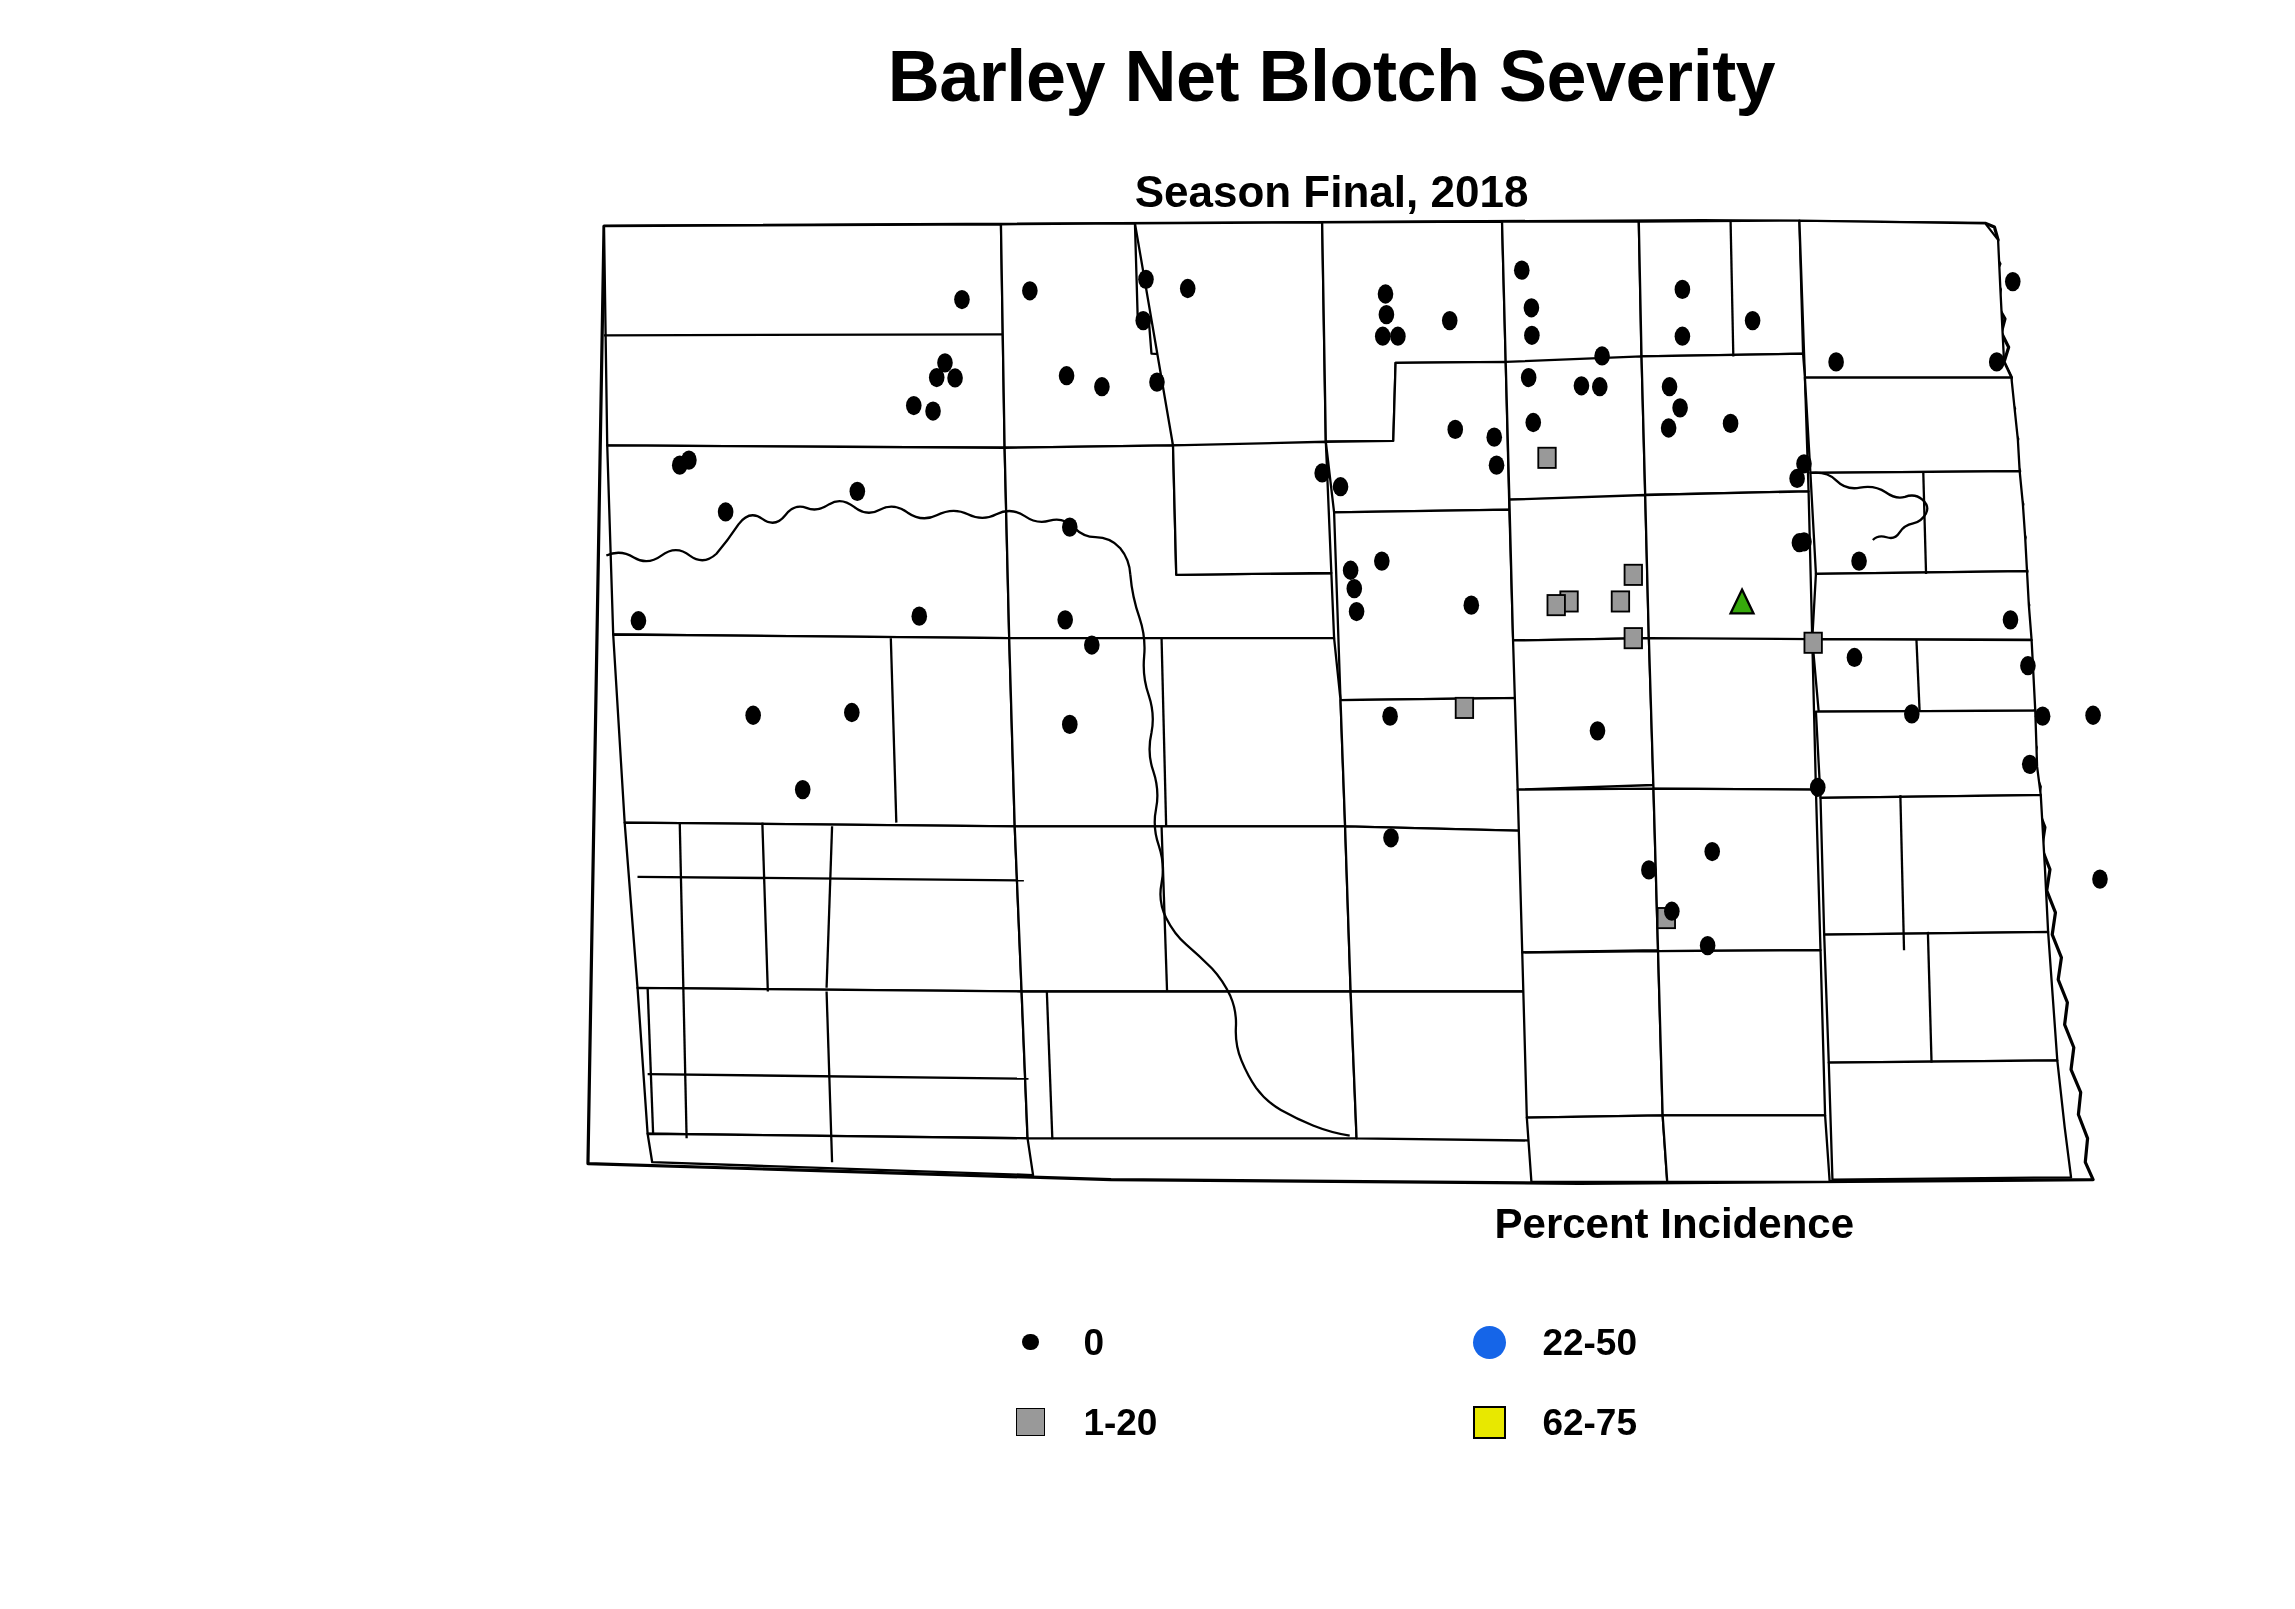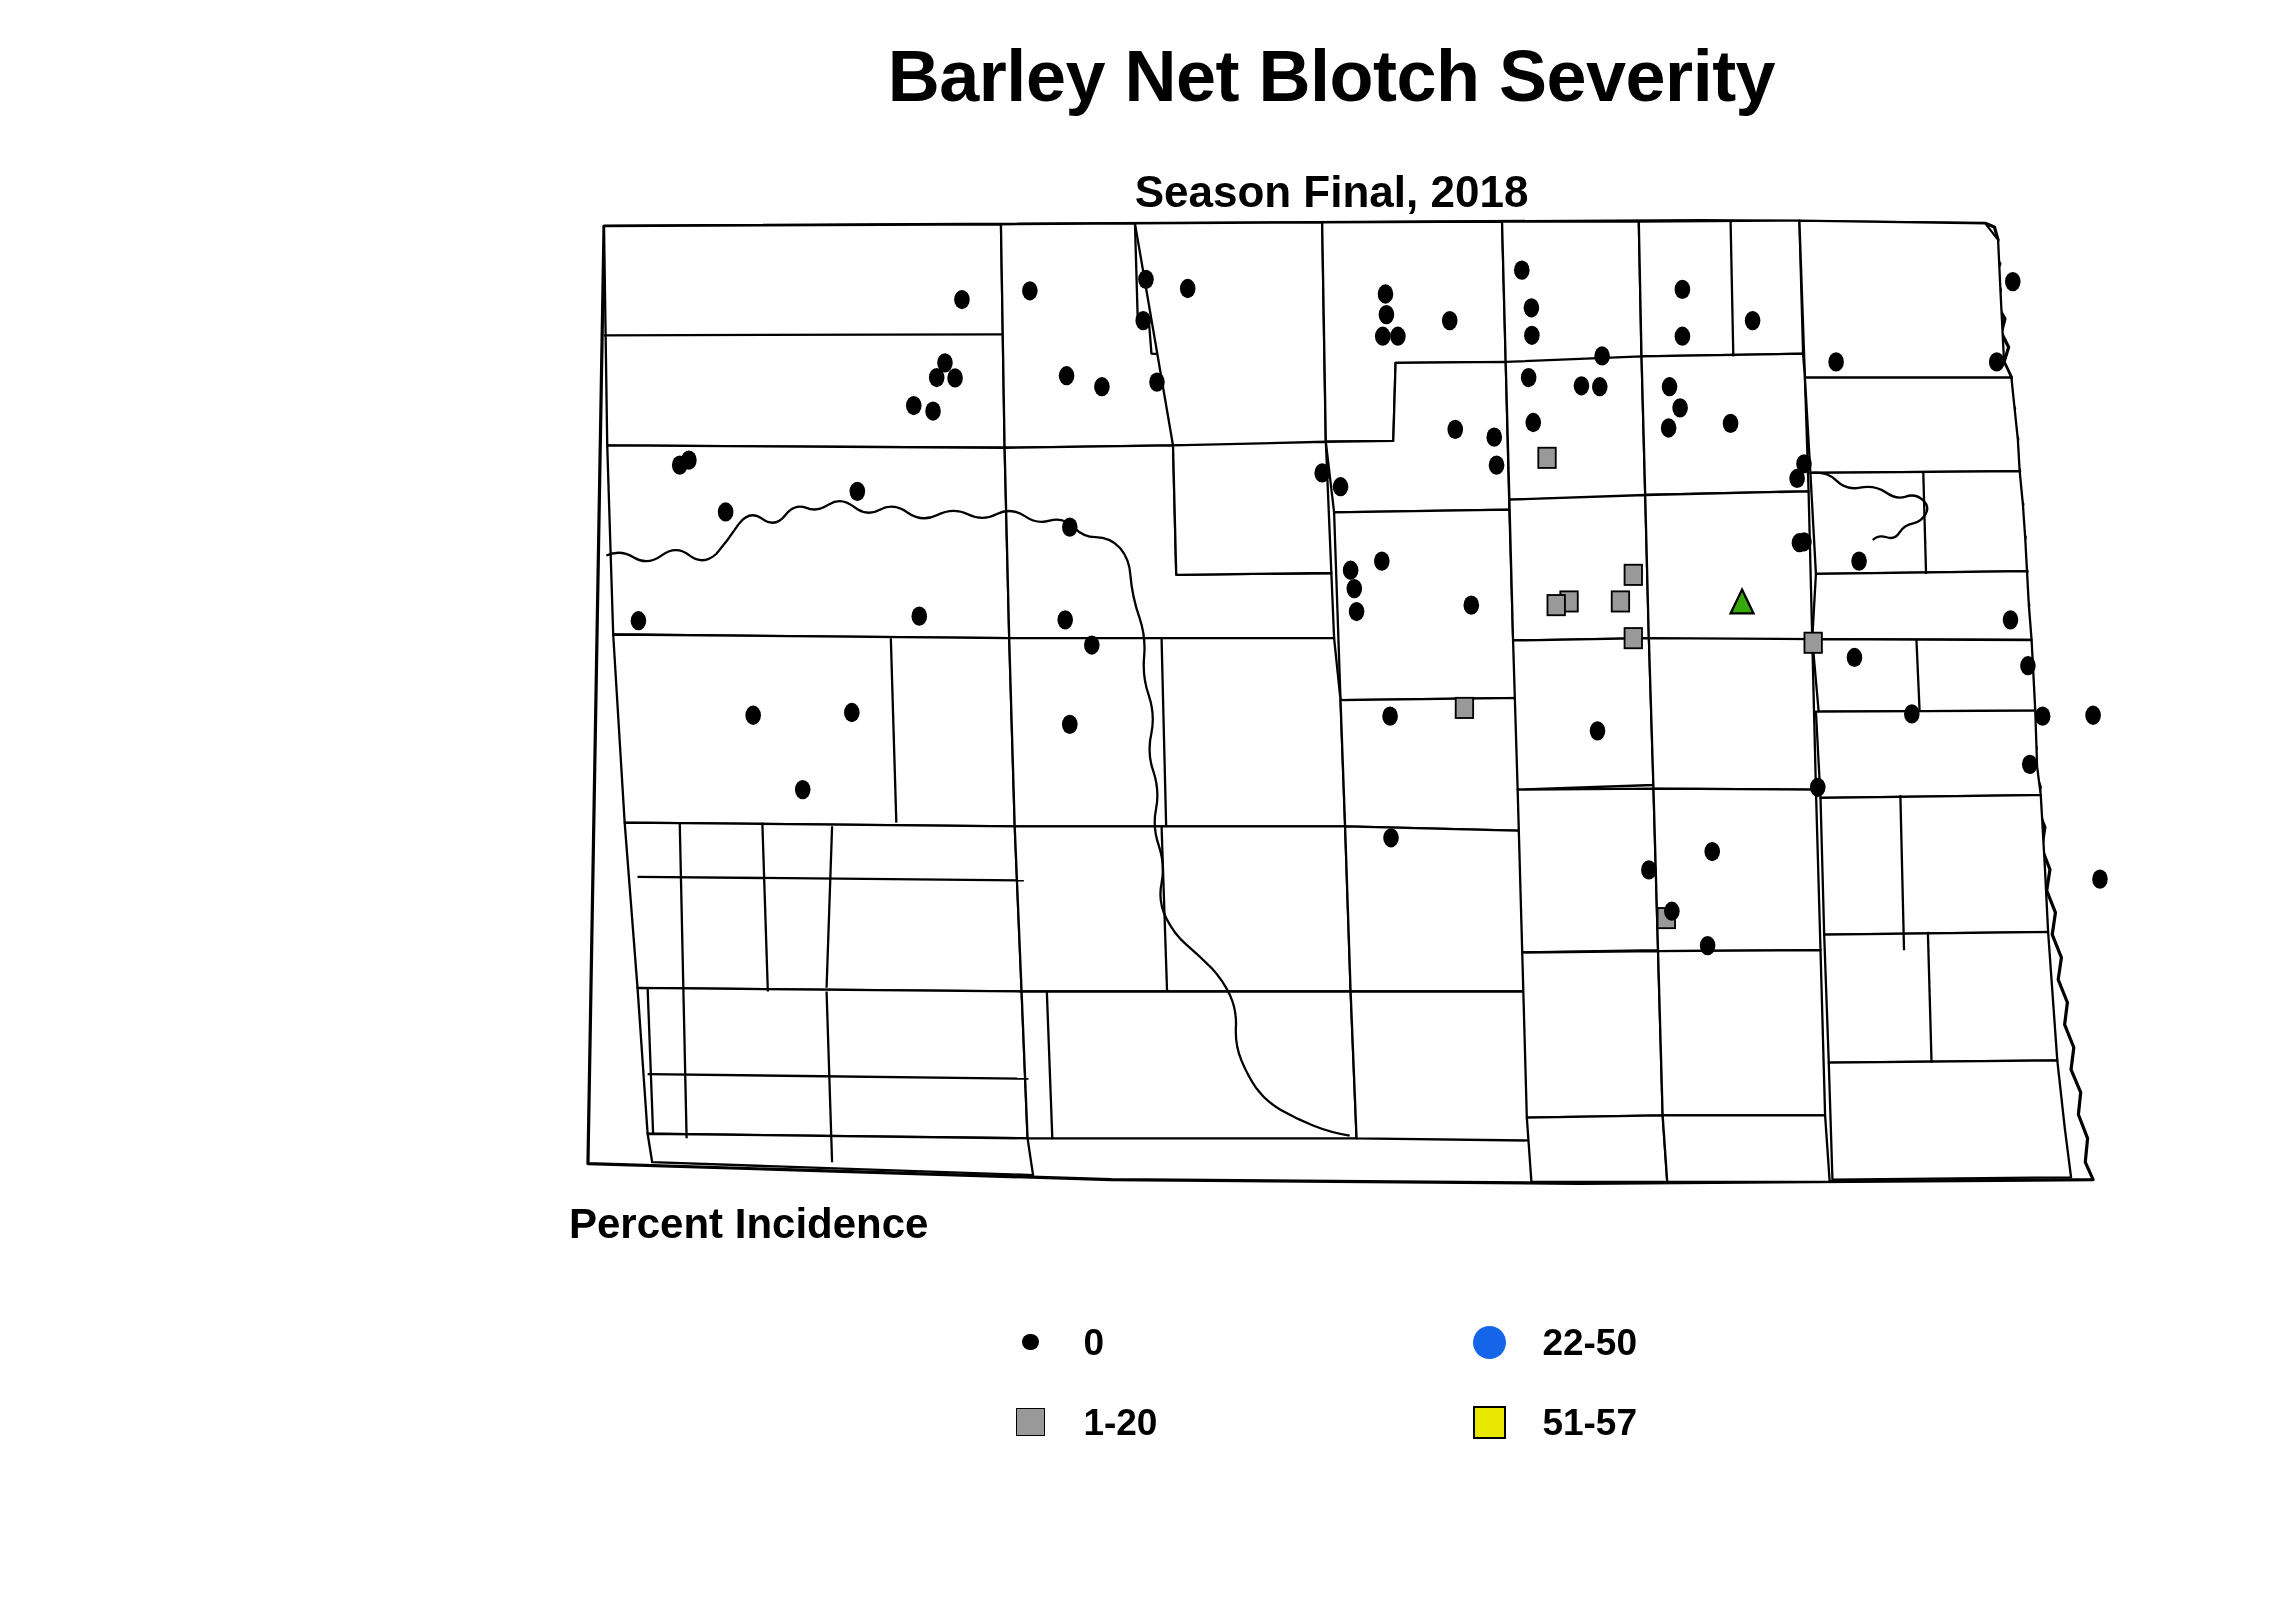--- a/index.html
+++ b/index.html
@@ -60,21 +60,21 @@
     left: 569px;
     top: 1203px;
     width: 1644px;
     height: 349px;
   }
   .legend-title {
     position: absolute;
     left: 0;
     top: 0;
     width: 1285px;
-    text-align: left;
+    text-align: right;
     font-size: 42px;
     font-weight: bold;
     color: #000000;
     font-family: "Liberation Sans", sans-serif;
     line-height: 1;
   }
   .legend-grid {
     position: absolute;
     left: 427px;
     top: 99px;
@@ -373,21 +373,21 @@
         <div class="legend-cell">
           <span class="legend-swatch-box">
               <span class="sw-sq-gray"></span>
             </span>
           <span class="legend-label">1-20</span>
         </div>
         <div class="legend-cell">
           <span class="legend-swatch-box">
               <span class="sw-sq-yellow"></span>
             </span>
-          <span class="legend-label">51-57</span>
+          <span class="legend-label">62-75</span>
         </div>
       </div>
 
 
     </div>
   </div>
 
 </div>
 
 

